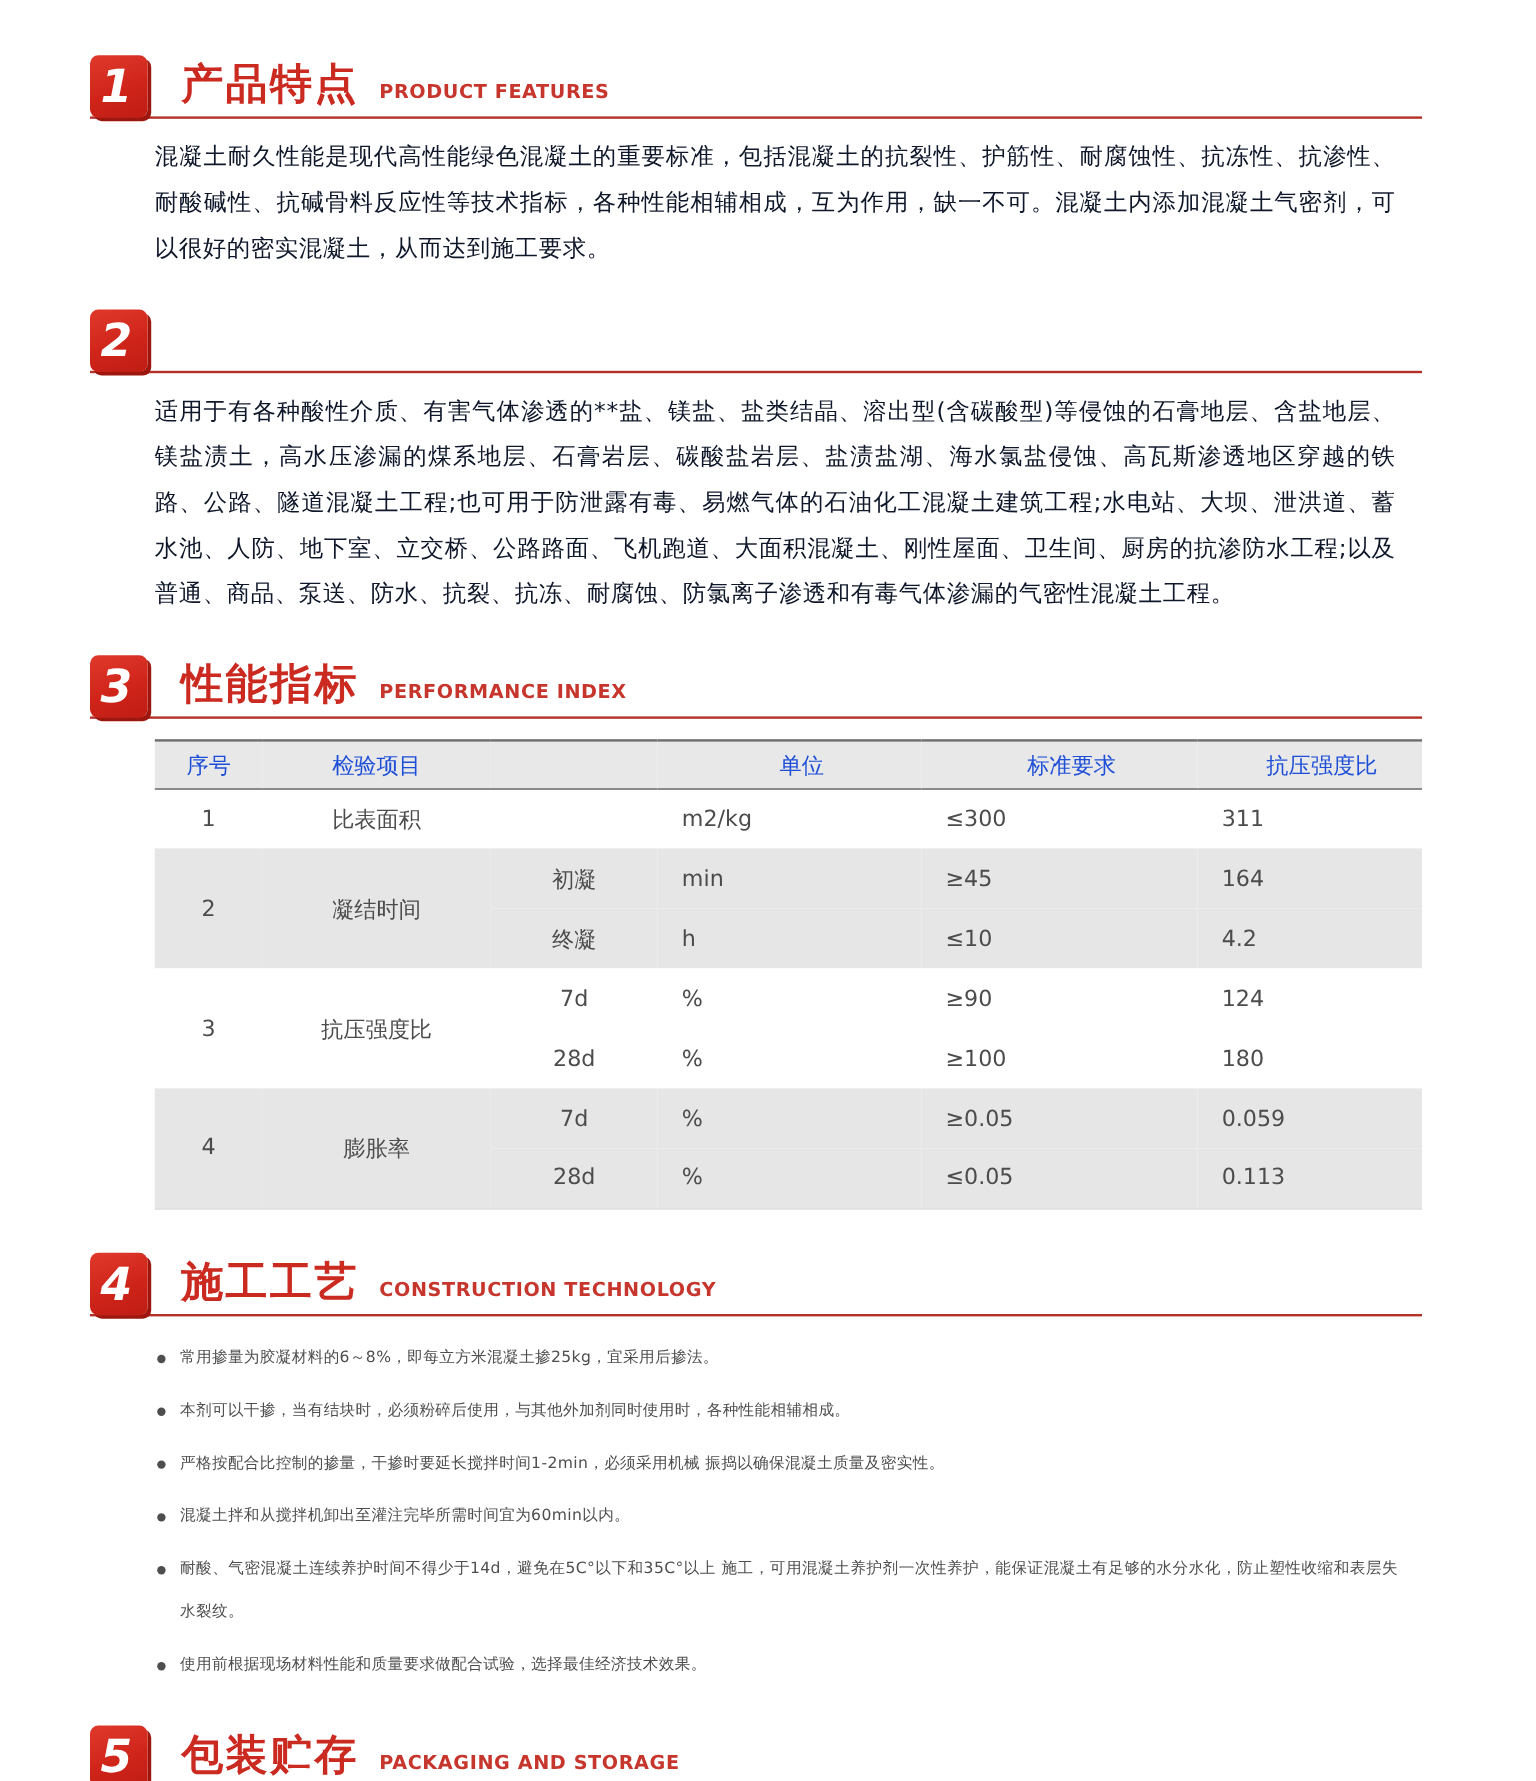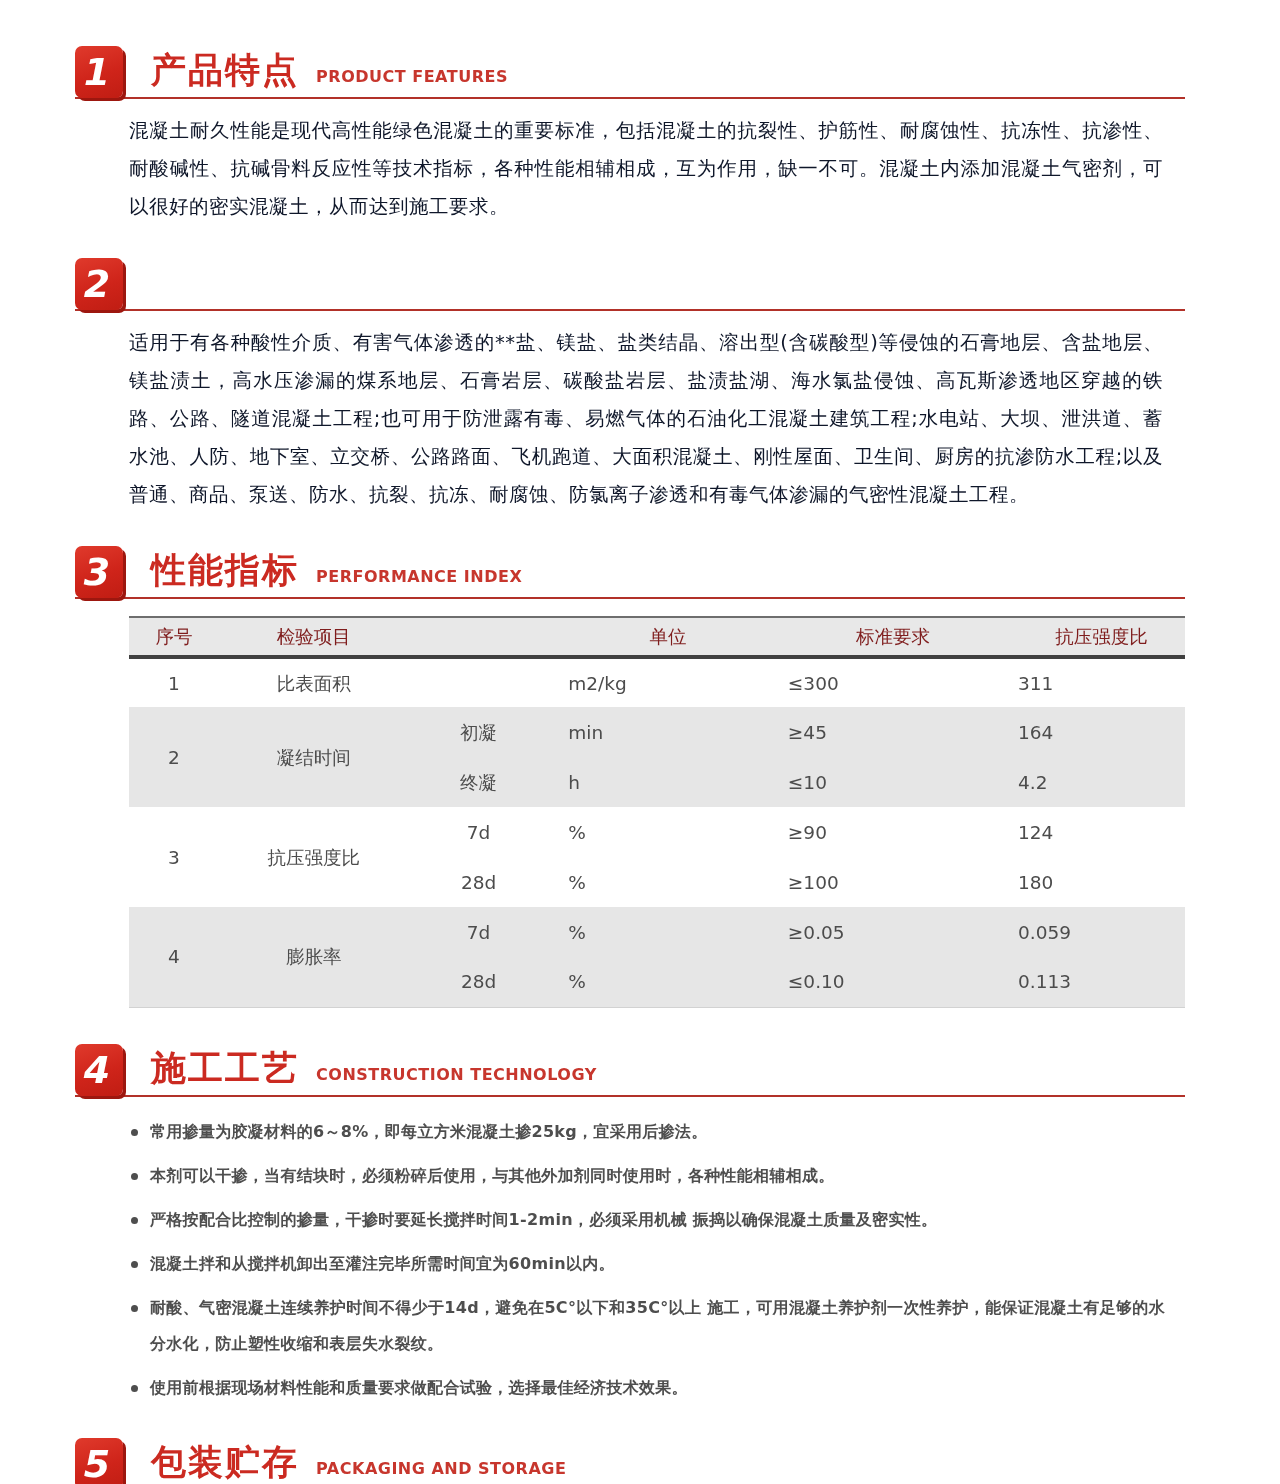--- a/index.html
+++ b/index.html
@@ -60,33 +60,33 @@
     font-size: 18.5px; color: #4c4c4c;
   }
   table.perf col.c1 { width: 8.5%; }
   table.perf col.c2 { width: 18%; }
   table.perf col.c3 { width: 13.2%; }
   table.perf col.c4 { width: 20.8%; }
   table.perf col.c5 { width: 21.8%; }
   table.perf col.c6 { width: 17.7%; }
   table.perf th, table.perf td { font-weight: normal; vertical-align: middle; }
   table.perf thead tr { height: 40px; background: #e8e8e8; }
-  table.perf thead th { color: #7f1d1d; border-bottom: 4px solid #404040; text-align: center; }
+  table.perf thead th { color: #1d4ed8; border-bottom: 1px solid #404040; text-align: center; }
   table.perf tbody tr { height: 50px; }
   .col-center { text-align: center; }
   .col-left { text-align: left; padding-left: 20px; }
   tbody.band-white { background: #ffffff; }
   tbody.band-grey  { background: #e6e6e6; }
 
   
   ul.bullets { list-style: none; margin: 14px 20px 30px 54px; }
   ul.bullets li {
     display: flex; align-items: flex-start;
-    font-size: 16px; line-height: 36px; color: #4e4e4e;
-    margin-bottom: 8px; letter-spacing: 0.3px; font-weight: bold;
+    font-size: 13px; line-height: 36px; color: #4e4e4e;
+    margin-bottom: 8px; letter-spacing: 0.3px;
   }
   ul.bullets .dot {
     flex: 0 0 auto;
     width: 7px; height: 7px; border-radius: 50%;
     background: #4e4e4e; margin: 15px 12px 0 2px;
   }
   ul.bullets .bullet-text { flex: 1 1 auto; text-align: justify; }
 </style>
 </head>
 <body>
@@ -200,21 +200,21 @@
             <td class="col-center" rowspan="2">4</td>
             <td class="col-center" rowspan="2">膨胀率</td>
             <td class="col-center">7d</td>
             <td class="col-left">%</td>
             <td class="col-left">≥0.05</td>
             <td class="col-left">0.059</td>
           </tr>
           <tr>
             <td class="col-center">28d</td>
             <td class="col-left">%</td>
-            <td class="col-left">≤0.10</td>
+            <td class="col-left">≤0.05</td>
             <td class="col-left">0.113</td>
           </tr>
         </tbody>
       </table>
     </div>
   </section>
 
   <section class="sec">
     <div class="sec-head">
       <div class="sec-underline"></div>

